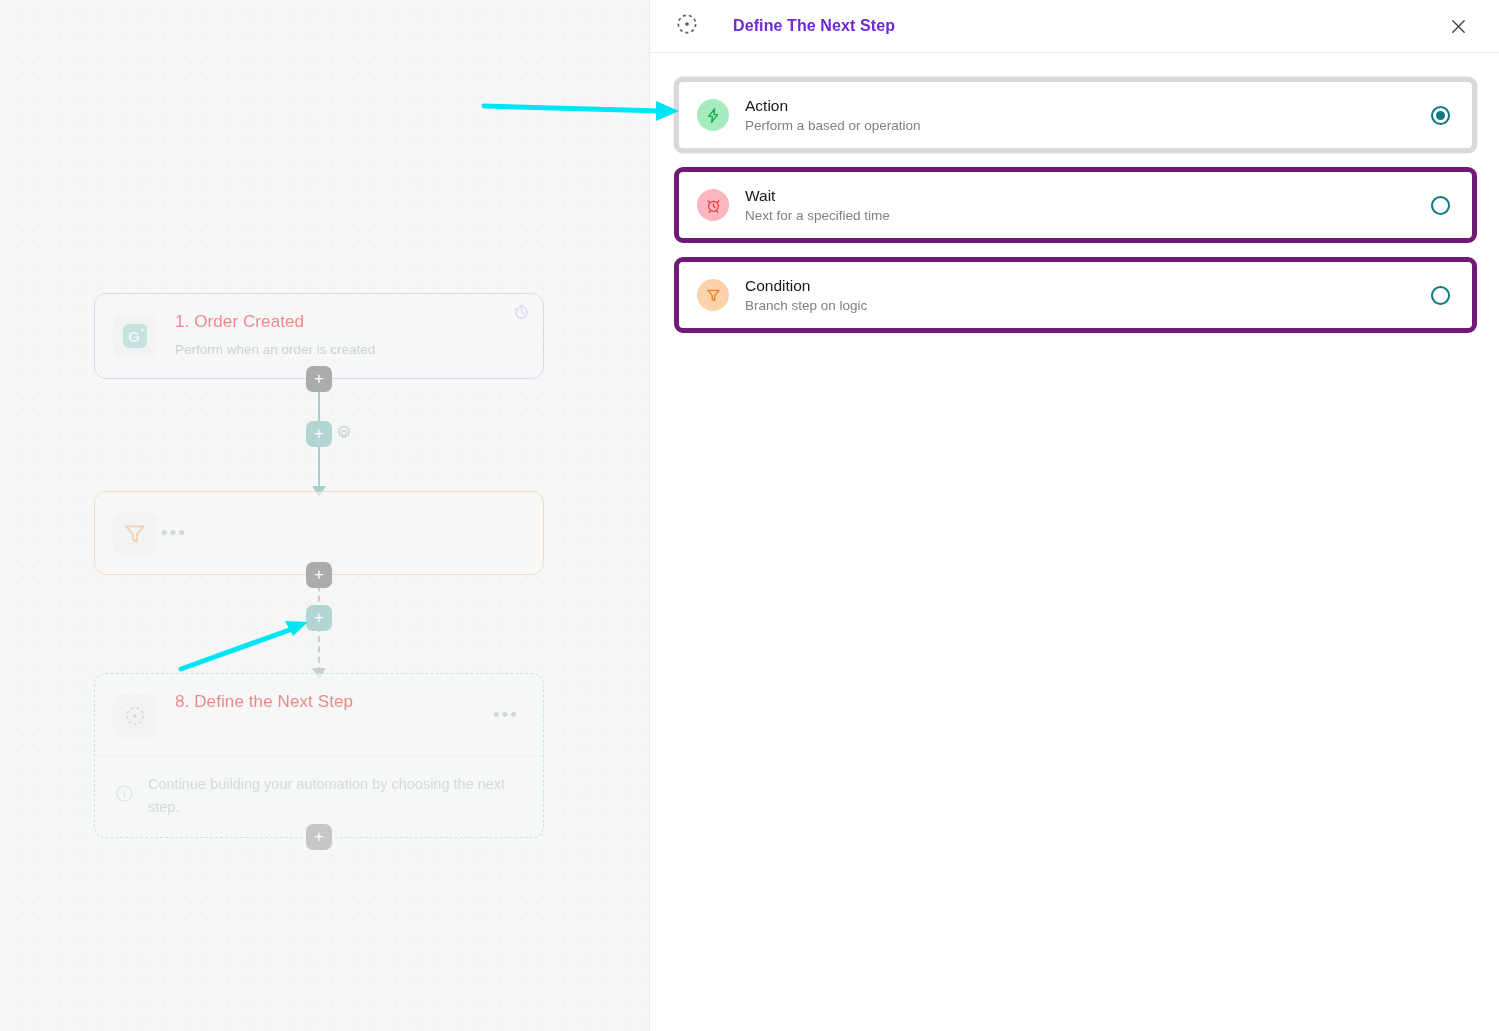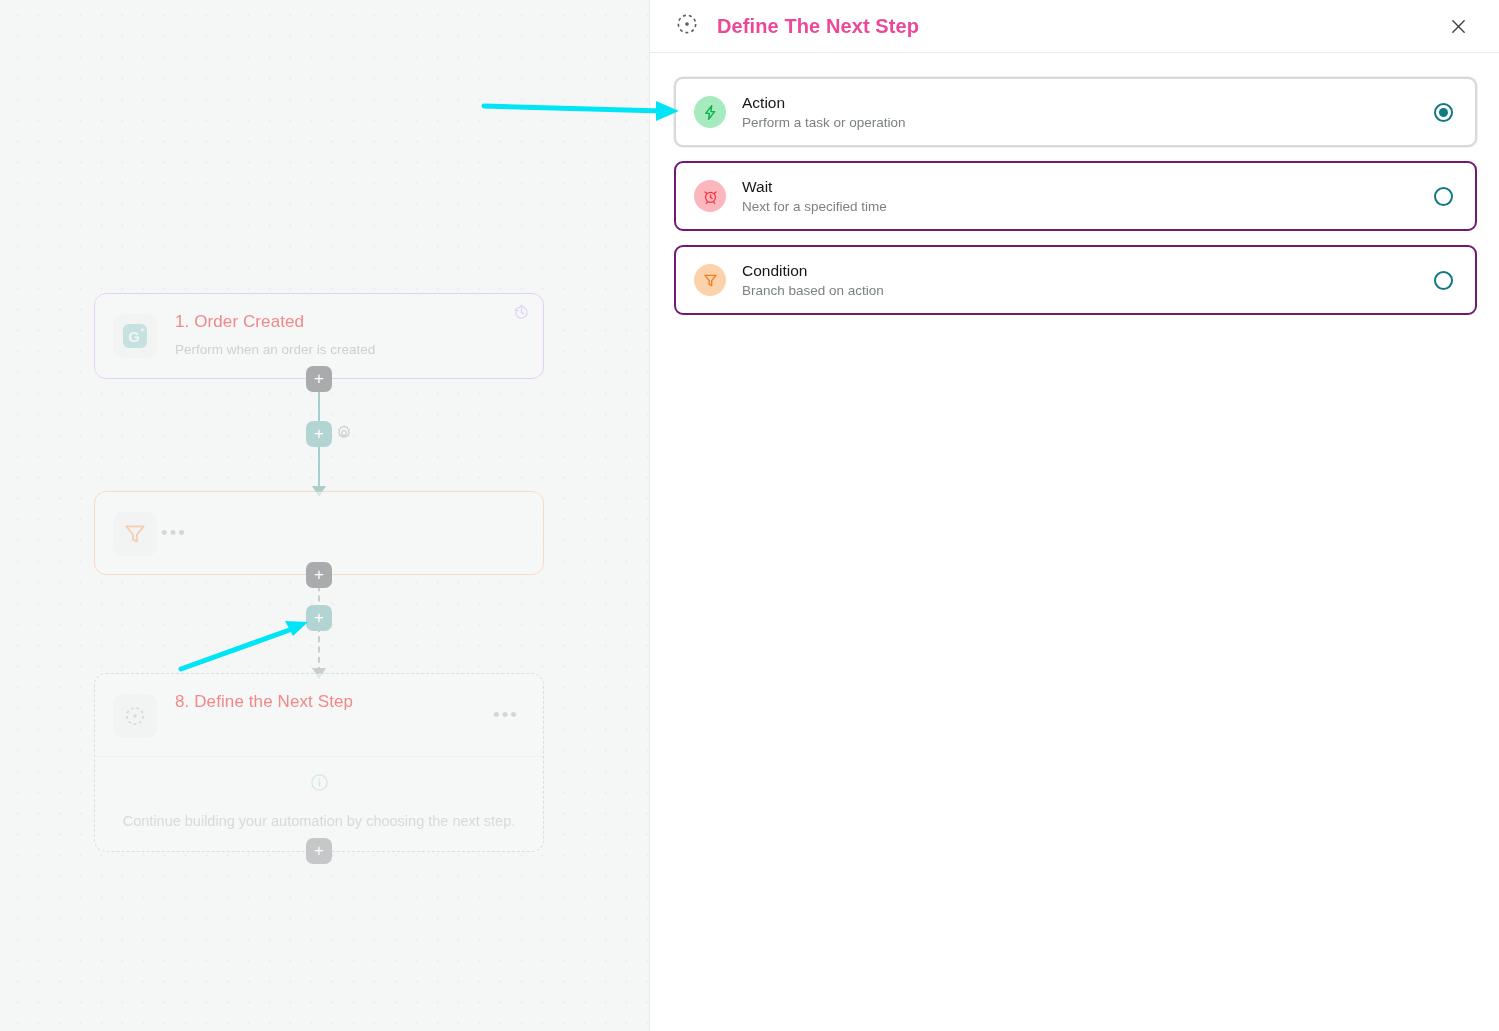--- a/index.html
+++ b/index.html
@@ -92,21 +92,20 @@
     top: 10px; right: 13px;
   }
 
   
   .node-hint {
     border-top: 1px solid #eeefef;
     display: flex;
     align-items: center;
     padding: 16px 20px 18px 20px;
     gap: 14px;
-    flex-direction: column;
   }
   .node-hint-text {
     font-size: 14.5px;
     line-height: 23px;
     color: #c4c9cb;
   }
 
   
   .conn {
     position: relative;
@@ -174,39 +173,39 @@
     border-left: 1px solid #e9eaea;
   }
   .panel-header {
     height: 53px;
     display: flex;
     align-items: center;
     padding: 0 28px 0 24px;
     border-bottom: 1px solid #ececec;
   }
   .panel-title {
-    font-size: 20px;
+    font-size: 16px;
     font-weight: 700;
-    color: #ec4899;
-    margin-left: 17px;
+    color: #6d28d9;
+    margin-left: 33px;
     letter-spacing: .1px;
   }
   .panel-close {
     margin-left: auto;
     width: 26px; height: 26px;
     display: flex; align-items: center; justify-content: center;
     color: #4a4f52;
     cursor: pointer;
   }
   .panel-body { padding: 24px 22px 0 24px; }
 
   .option-card {
     display: flex;
     align-items: center;
-    border: 2px solid #701a75;
+    border: 5px solid #701a75;
     border-radius: 9px;
     padding: 15px 22px 15px 18px;
     margin-bottom: 14px;
     background: #fff;
     cursor: pointer;
   }
   .option-card.selected { border-color: #d7d9da; box-shadow: 0 0 0 0.5px #dfe1e2; }
   .opt-icon {
     width: 32px; height: 32px;
     border-radius: 50%;
@@ -359,21 +358,21 @@
     <div class="panel-body">
 
       <div class="option-card selected">
         <div class="opt-icon green">
           <svg width="17" height="17" viewBox="0 0 20 20" fill="none" stroke="#12b24a" stroke-width="1.7" stroke-linejoin="round" stroke-linecap="round">
             <path d="M11.4 2 L4.4 11 h4.3 l-0.9 7 7 -9 h-4.3 z"></path>
           </svg>
         </div>
         <div class="opt-text">
           <div class="opt-label">Action</div>
-          <div class="opt-sub">Perform a task or operation</div>
+          <div class="opt-sub">Perform a based or operation</div>
         </div>
         <div class="radio">
           <div class="dot"></div>
         </div>
       </div>
 
       <div class="option-card">
         <div class="opt-icon pink">
           <svg width="17" height="17" viewBox="0 0 20 20" fill="none" stroke="#f5333f" stroke-width="1.5" stroke-linecap="round">
             <circle cx="10" cy="11" r="5.8"></circle>
@@ -390,21 +389,21 @@
       </div>
 
       <div class="option-card">
         <div class="opt-icon orange">
           <svg width="17" height="17" viewBox="0 0 20 20" fill="none" stroke="#f07c1d" stroke-width="1.6" stroke-linejoin="round">
             <path d="M3.5 4 h13 l-5.1 6.1 V16 l-2.9 -1.5 v-4.4 z"></path>
           </svg>
         </div>
         <div class="opt-text">
           <div class="opt-label">Condition</div>
-          <div class="opt-sub">Branch based on action</div>
+          <div class="opt-sub">Branch step on logic</div>
         </div>
         <div class="radio"></div>
       </div>
 
     </div>
   </div>
 
   <svg class="annot" style="left:480px; top:92px;" width="210" height="36" viewBox="0 0 210 36">
     <path d="M4 14 L182 19" stroke="#00e5f5" stroke-width="5" fill="none" stroke-linecap="round"></path>
     <path d="M199 19 L176 9 L176 29 Z" fill="#00e5f5"></path>

